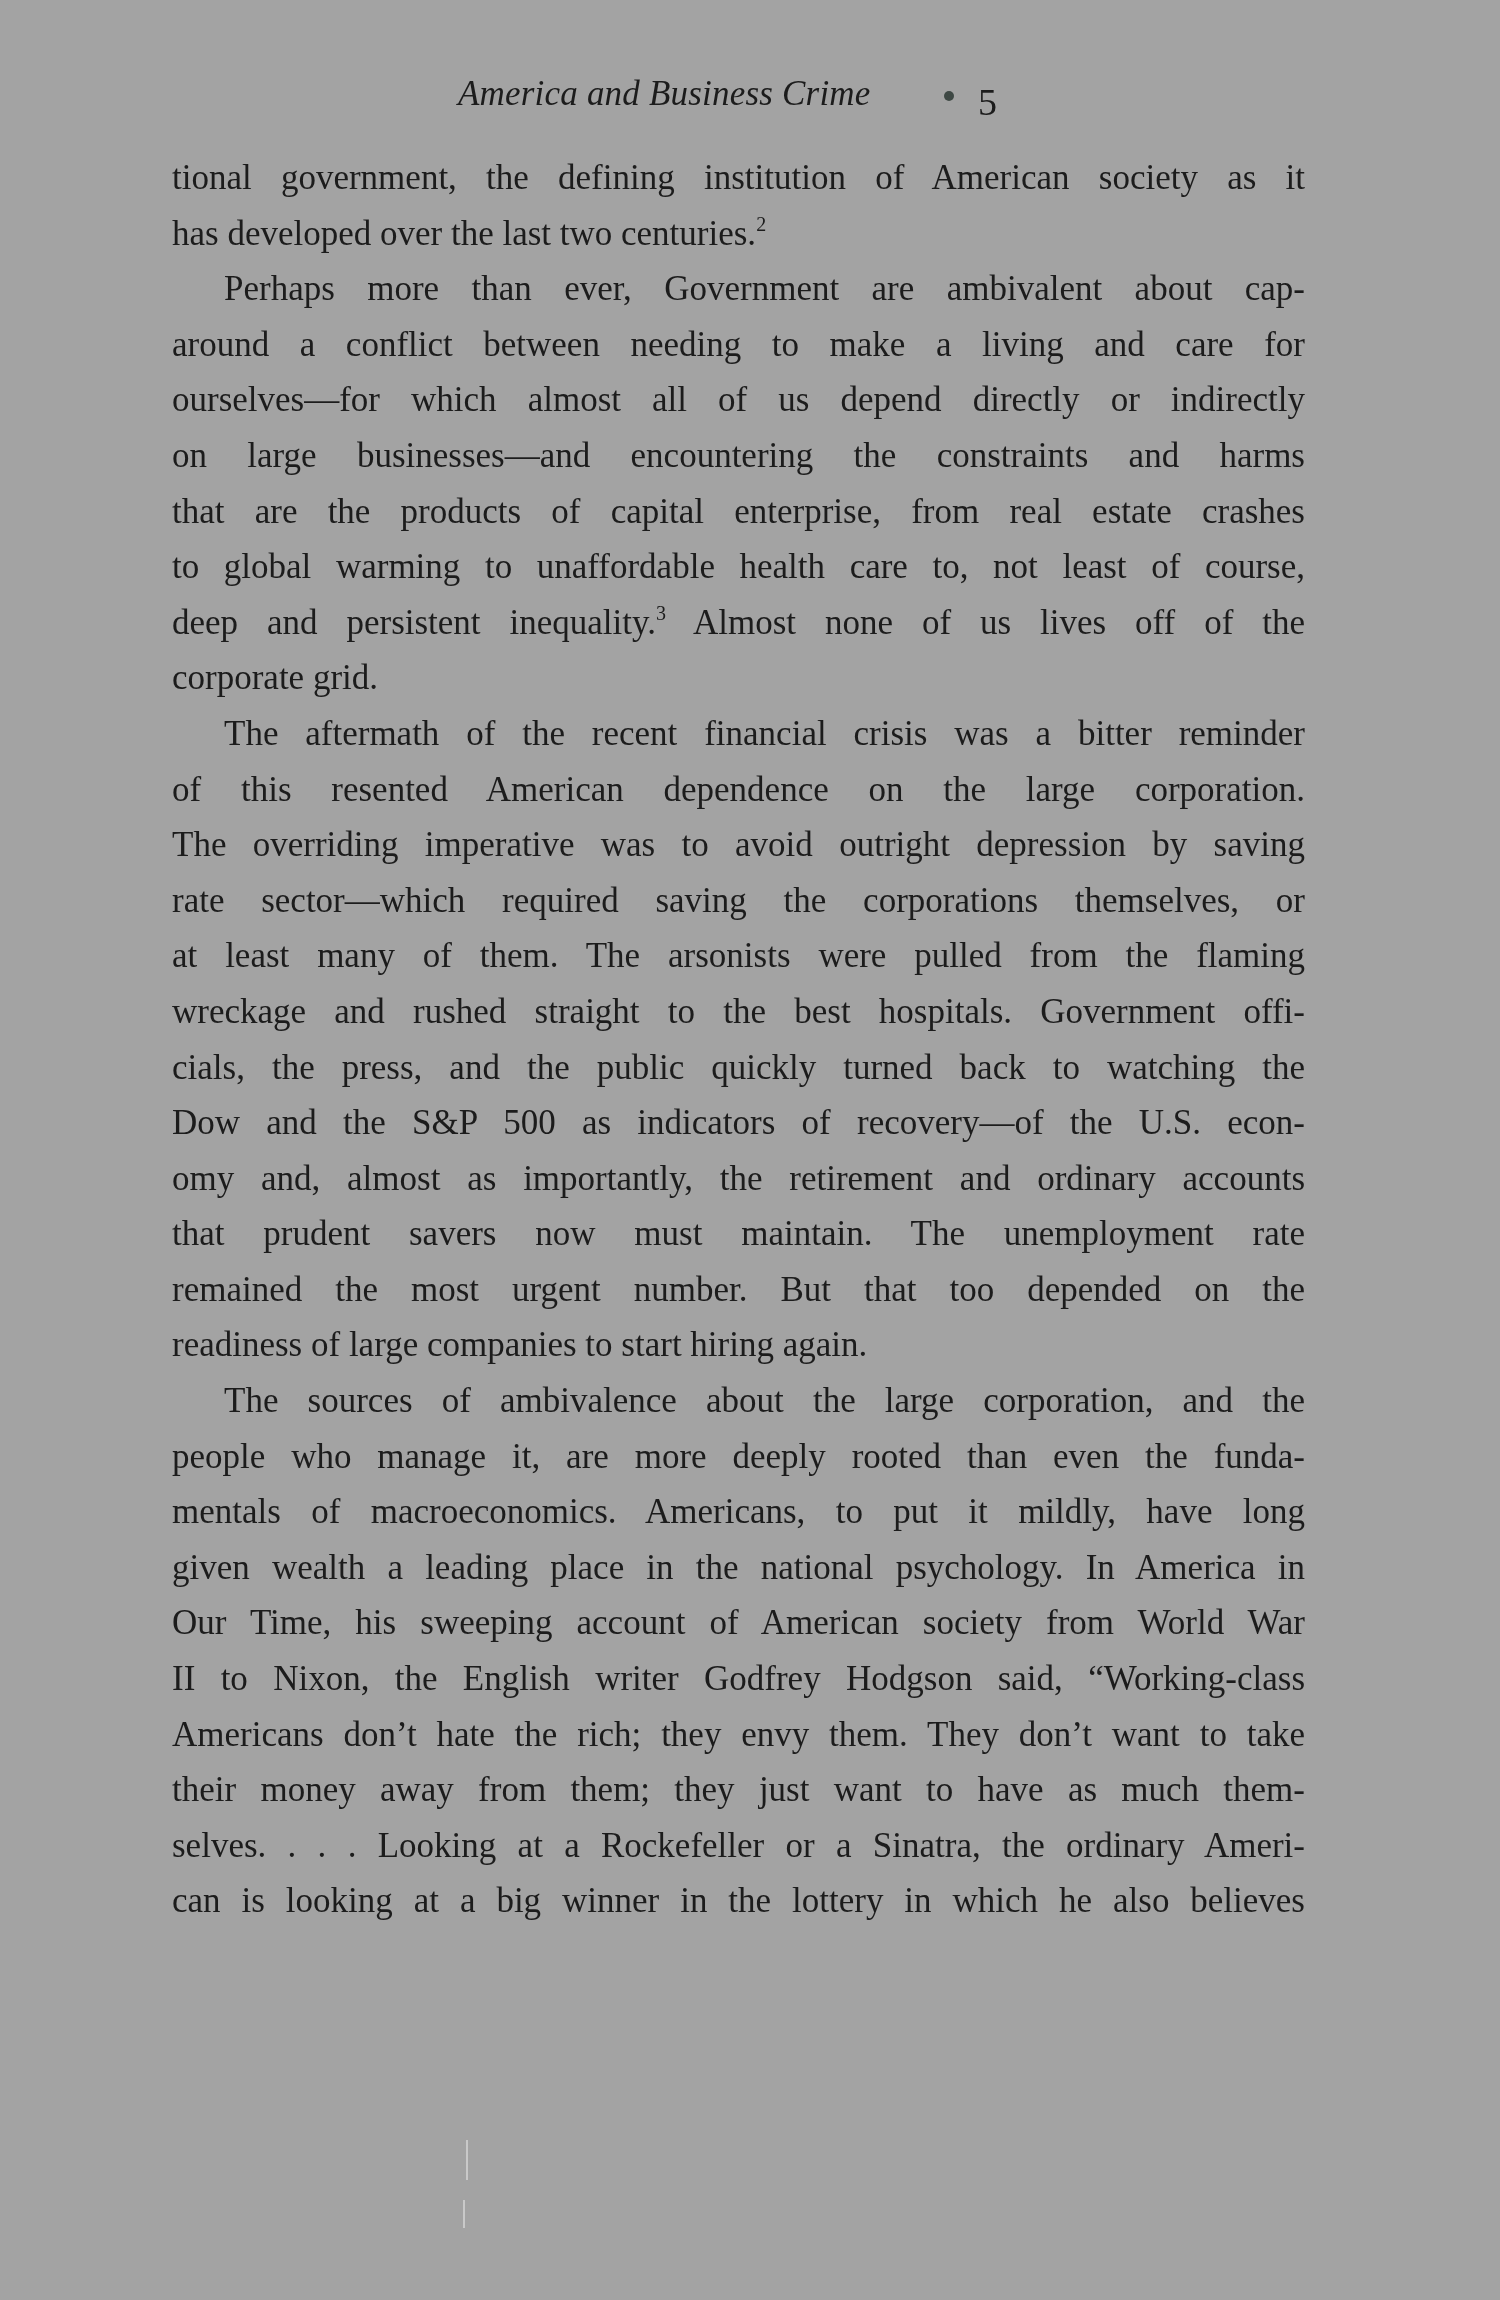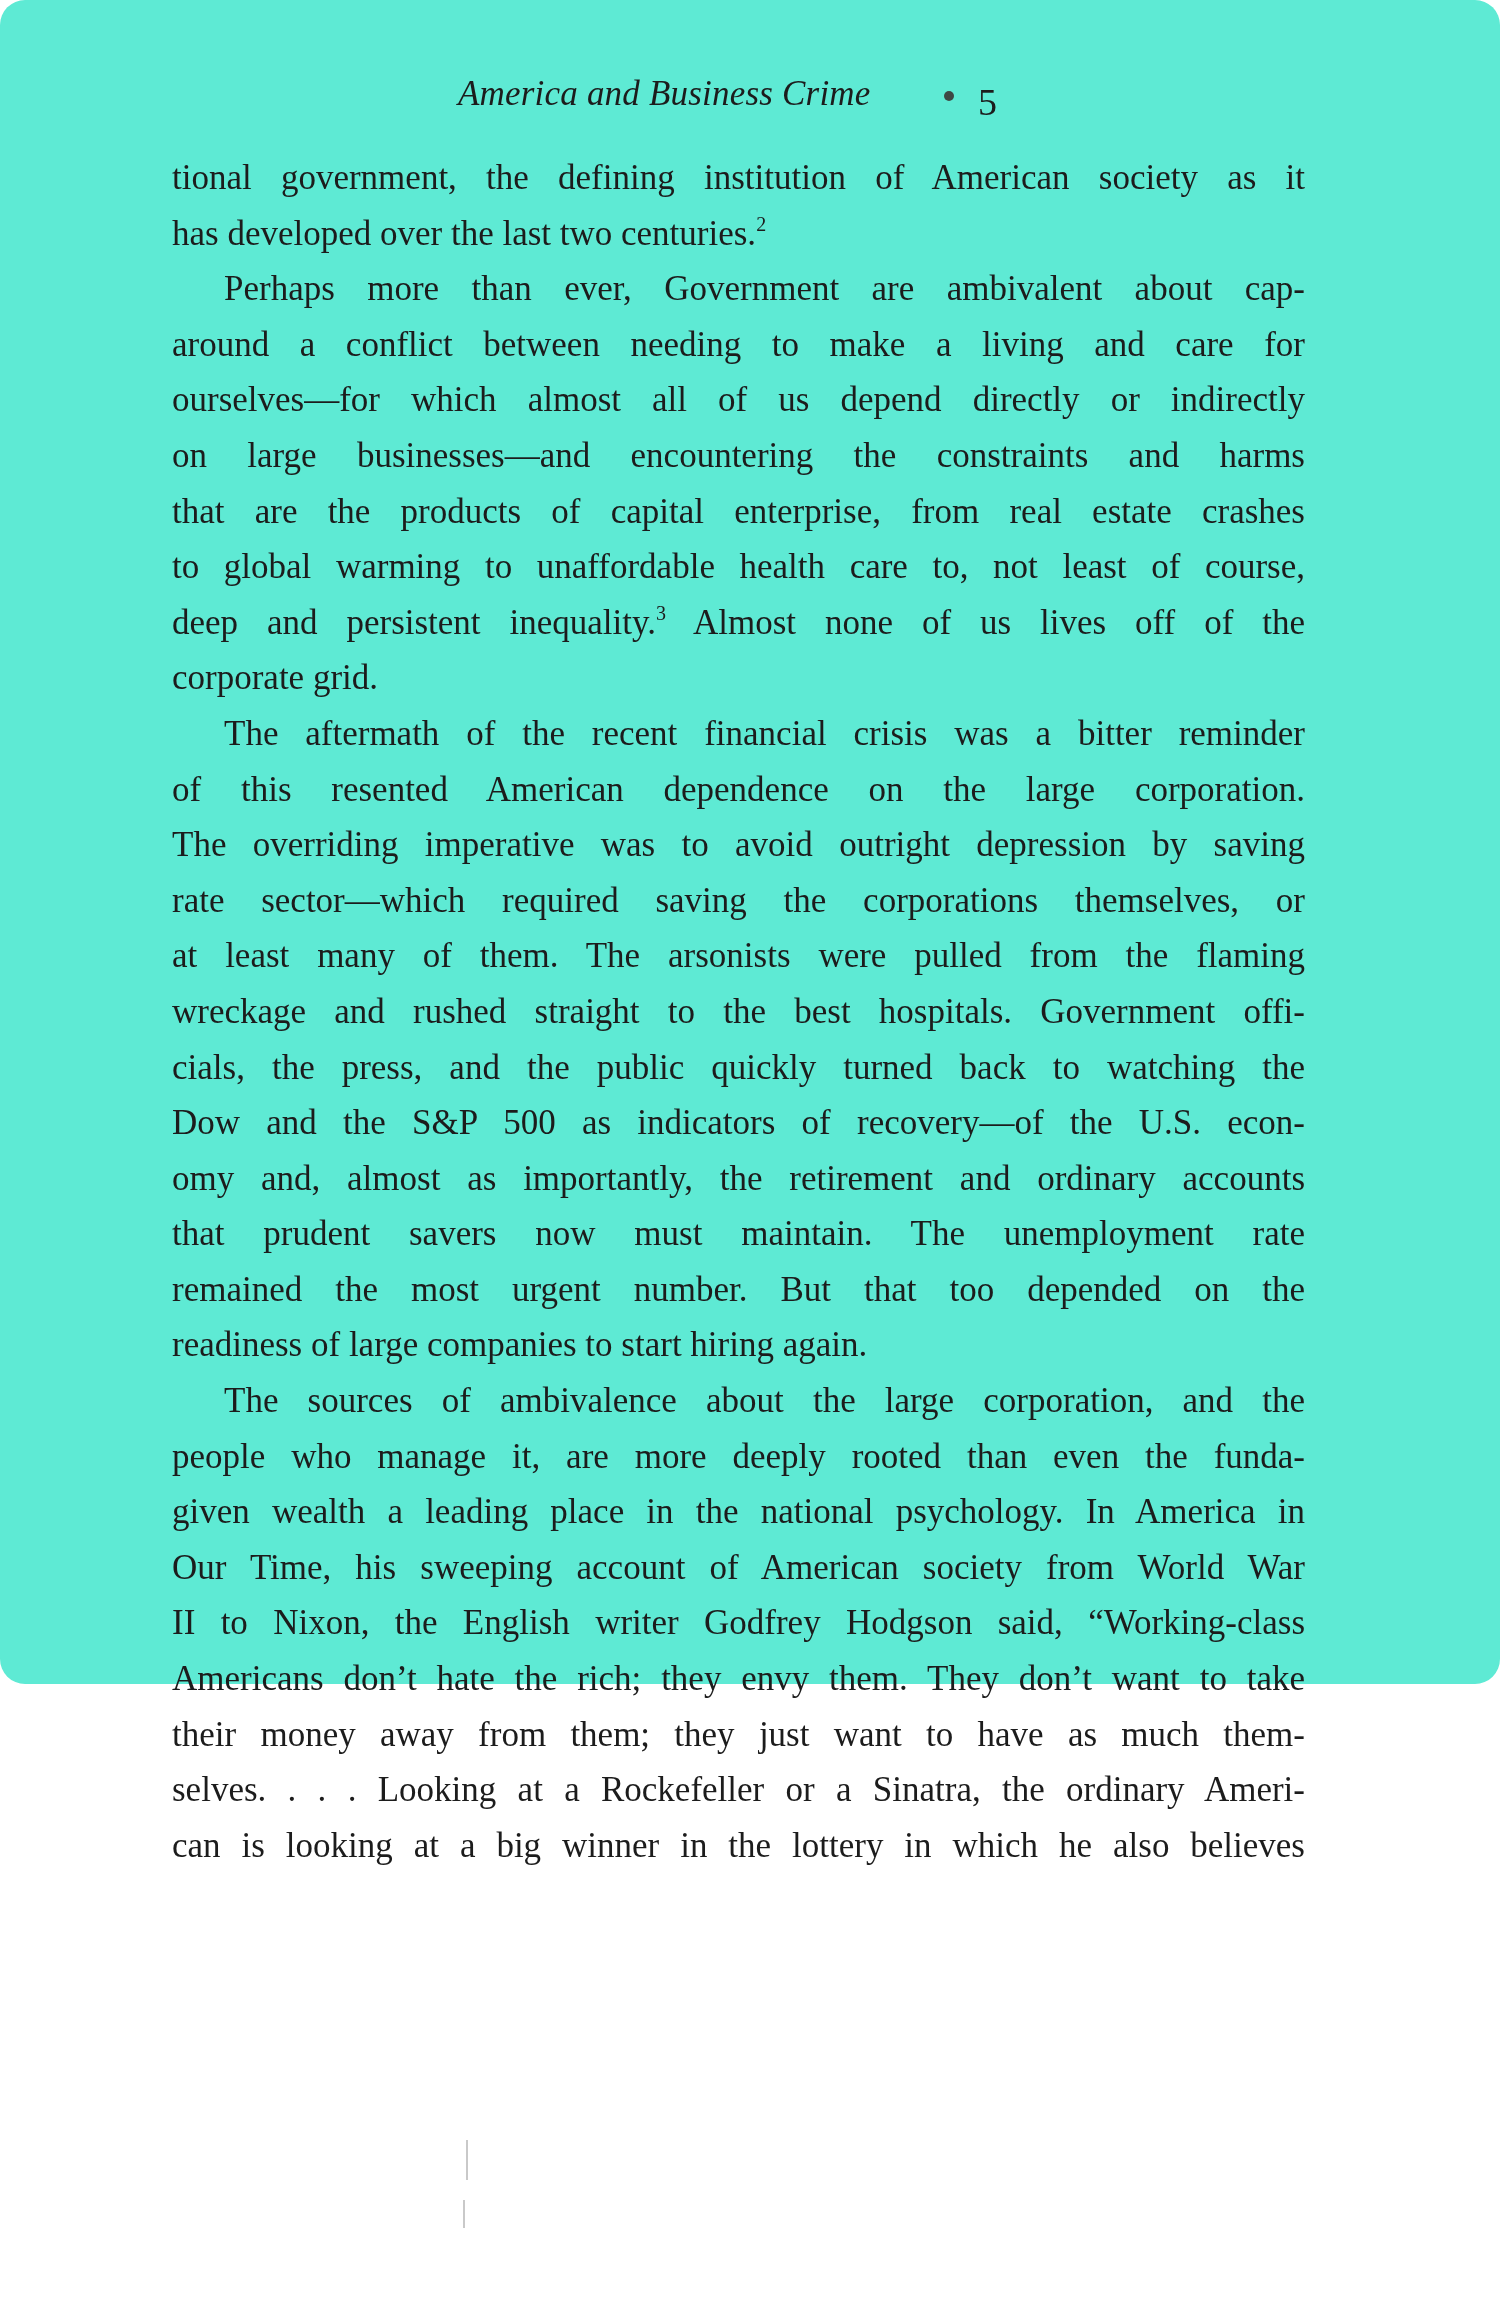--- a/index.html
+++ b/index.html
@@ -12,23 +12,22 @@
     height: 2300px;
     position: relative;
     overflow: hidden;
     color: #1c1c1c;
     font-family: "Liberation Serif", "DejaVu Serif", serif;
   }
   .page {
     position: absolute;
     left: 0; top: 0;
     width: 1500px;
-    height: 1684px;
-    background: #5eead4;
-    border-radius: 25px;
+    height: 2300px;
+    background: #a3a3a3;
   }
   .running-head {
     position: absolute;
     top: 72px;
     left: 0;
     width: 1500px;
     text-align: center;
     font-size: 35px;
     line-height: 44px;
     letter-spacing: 0.2px;
@@ -127,20 +126,21 @@
         <div class="line" style="white-space: nowrap; word-spacing: 0px;"><span>cials, the press, and the public quickly turned back to watching the</span></div>
         <div class="line" style="white-space: nowrap; word-spacing: 0px;"><span>Dow and the S&amp;P 500 as indicators of recovery—of the U.S. econ-</span></div>
         <div class="line" style="white-space: nowrap; word-spacing: 0px;"><span>omy and, almost as importantly, the retirement and ordinary accounts</span></div>
         <div class="line" style="white-space: nowrap; word-spacing: 0px;"><span>that prudent savers now must maintain. The unemployment rate</span></div>
         <div class="line" style="white-space: nowrap; word-spacing: 0px;"><span>remained the most urgent number. But that too depended on the</span></div>
         <div class="line last" style="white-space: nowrap;"><span>readiness of large companies to start hiring again.</span></div>
       </div>
       <div>
         <div class="line indent" style="white-space: nowrap; word-spacing: 0px;"><span>The sources of ambivalence about the large corporation, and the</span></div>
         <div class="line" style="white-space: nowrap; word-spacing: 0px;"><span>people who manage it, are more deeply rooted than even the funda-</span></div>
+        <div class="line" style="white-space: nowrap; word-spacing: 0px;"><span>mentals of macroeconomics. Americans, to put it mildly, have long</span></div>
         <div class="line" style="white-space: nowrap; word-spacing: -0.00142045px;"><span>given wealth a leading place in the national psychology. In </span><span class="it">America in</span></div>
         <div class="line" style="white-space: nowrap; word-spacing: -0.0015625px;"><span class="it">Our Time,</span><span> his sweeping account of American society from World War</span></div>
         <div class="line" style="white-space: nowrap; word-spacing: 0px;"><span>II to Nixon, the English writer Godfrey Hodgson said, “Working-class</span></div>
         <div class="line" style="white-space: nowrap; word-spacing: 0px;"><span>Americans don’t hate the rich; they envy them. They don’t want to take</span></div>
         <div class="line" style="white-space: nowrap; word-spacing: 0px;"><span>their money away from them; they just want to have as much them-</span></div>
         <div class="line" style="white-space: nowrap; word-spacing: 0px;"><span>selves. . . . Looking at a Rockefeller or a Sinatra, the ordinary Ameri-</span></div>
         <div class="line" style="white-space: nowrap; word-spacing: 0px;"><span>can is looking at a big winner in the lottery in which he also believes</span></div>
       </div>
     </div>
 

